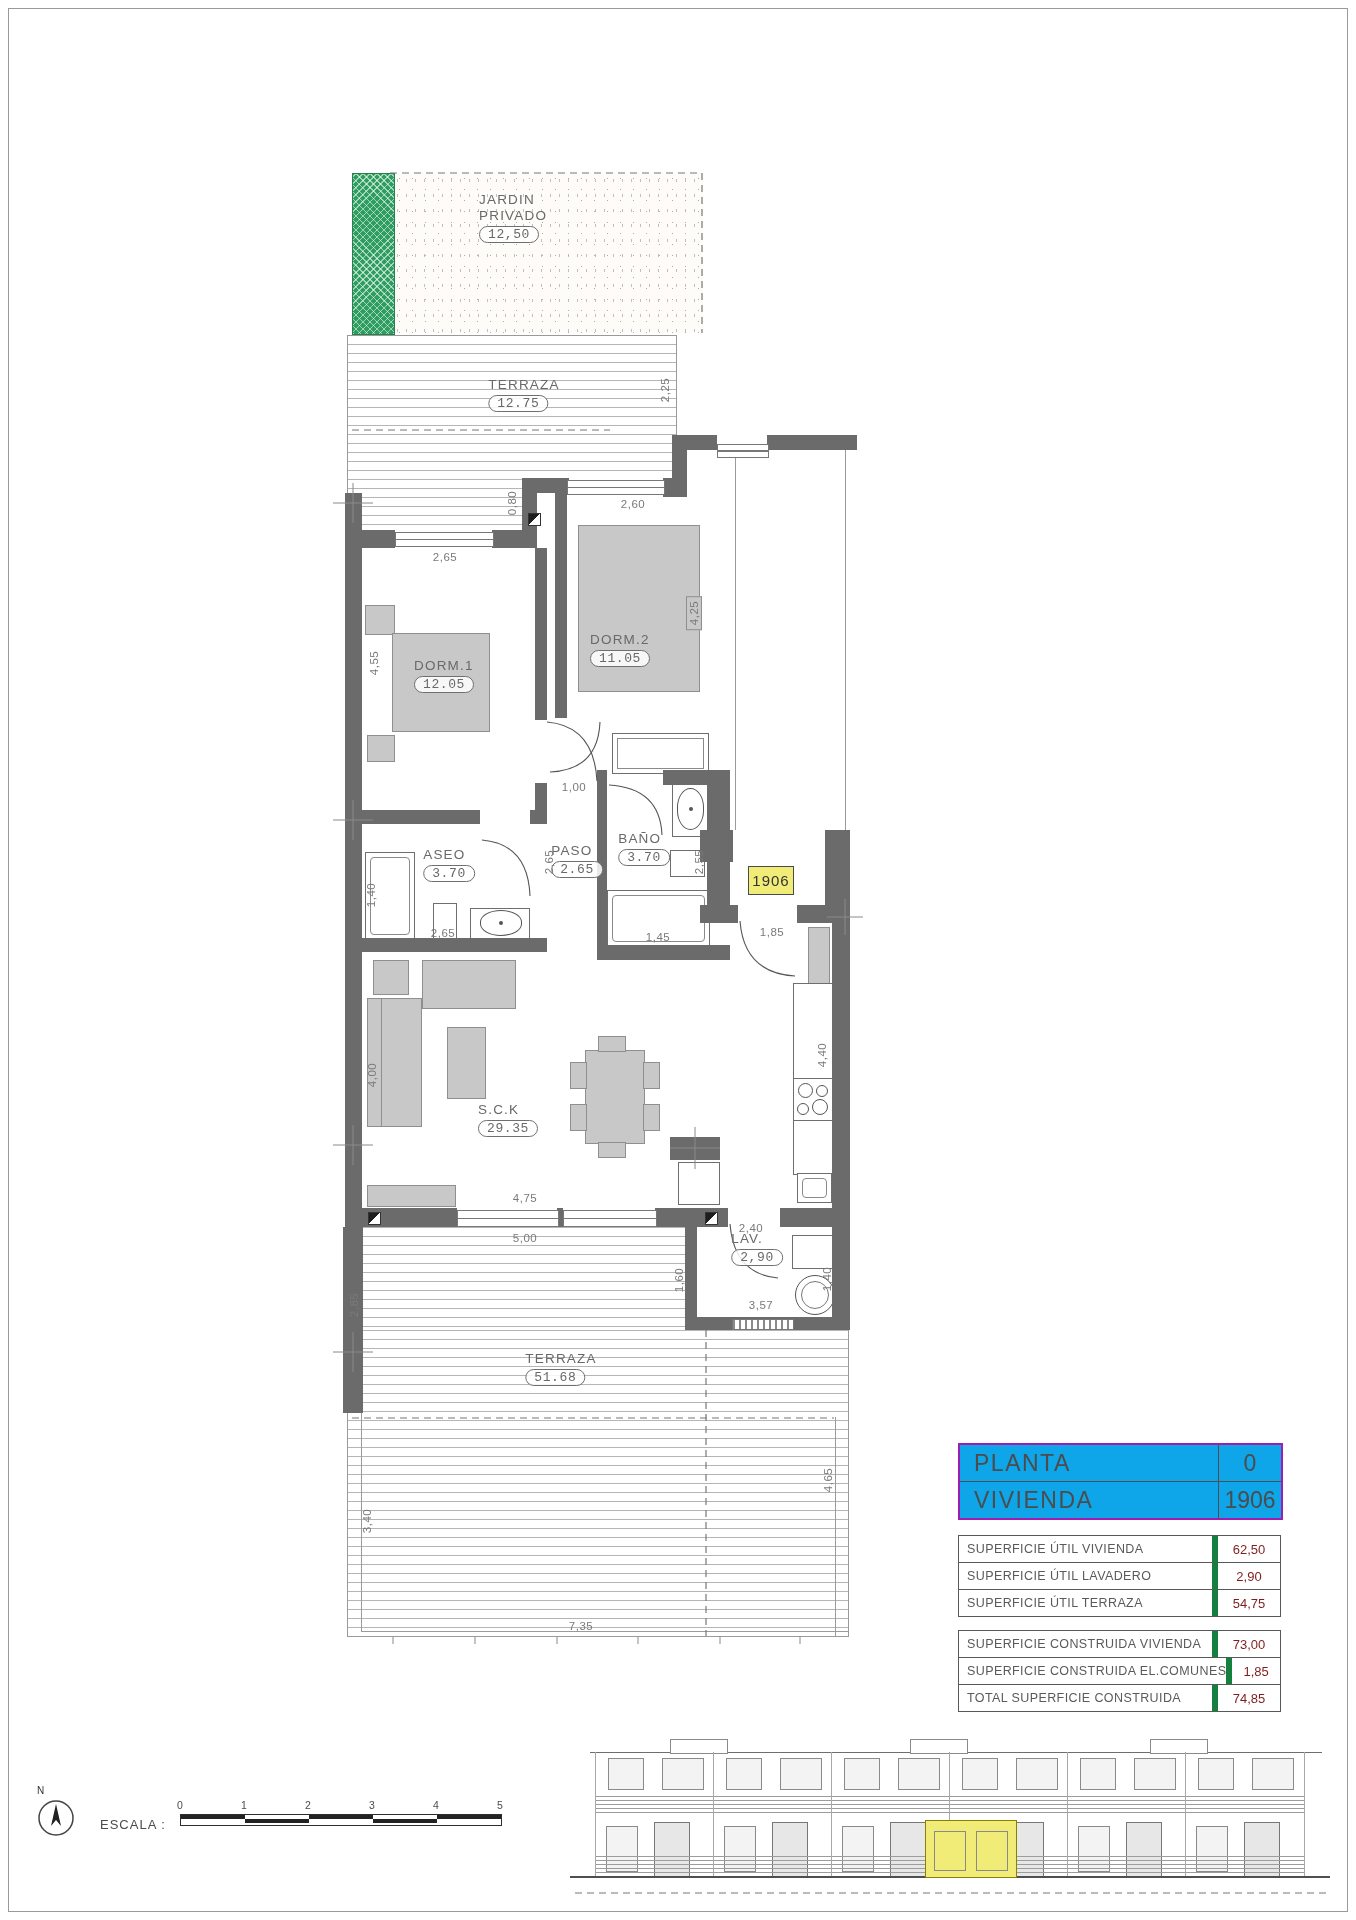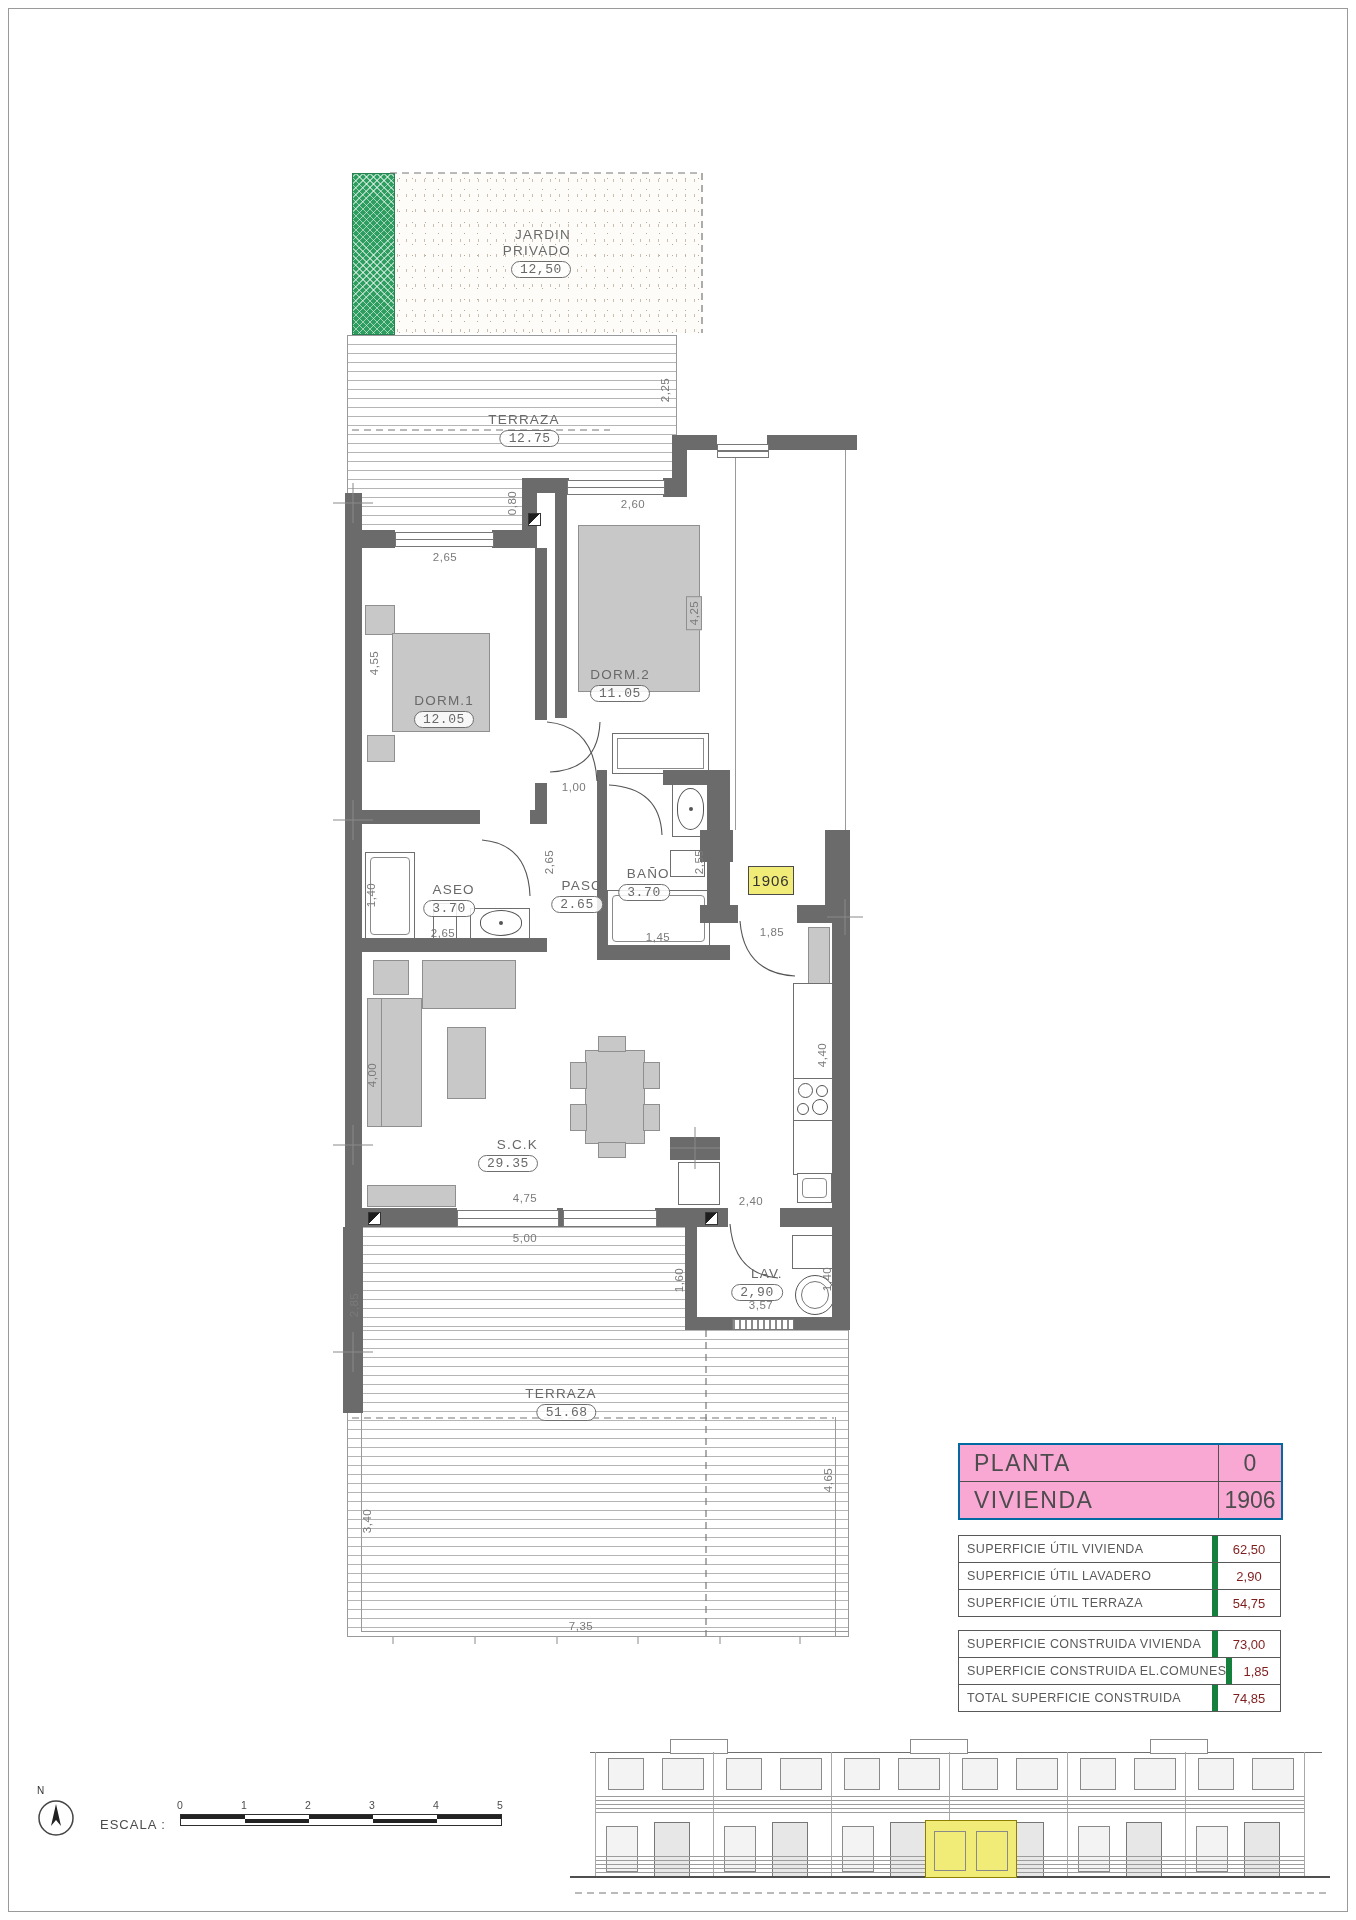--- a/index.html
+++ b/index.html
@@ -30,35 +30,35 @@
         background:repeating-linear-gradient(90deg,#8a8a8a 0 2px,#fff 2px 6px);}
   .dg  {position:absolute;width:11px;height:11px;border:1px solid #333;z-index:13;
         background:linear-gradient(135deg,#1e1e1e 49%,#fff 50%);}
   .burn{position:absolute;border:1px solid #555;border-radius:50%;background:#fff;}
   .wash{position:absolute;border:1.3px solid #555;border-radius:50%;background:#fff;z-index:7;}
   .washi{position:absolute;inset:5px;border:1px solid #777;border-radius:50%;}
 
   .ovl {position:absolute;left:0;top:0;z-index:15;pointer-events:none;}
 
   
-  .room{position:absolute;transform:translateX(-50%);text-align:right;color:#696969;z-index:20;margin-top:35px;}
+  .room{position:absolute;transform:translateX(-50%);text-align:left;color:#696969;z-index:20;}
   .rname{font-size:13.5px;letter-spacing:1.2px;white-space:nowrap;}
   .room.two .rname{white-space:normal;width:92px;line-height:1.15;}
   .rval{display:inline-block;border:1px solid #6f6f6f;border-radius:9px;padding:0 8px;
         font-size:13px;margin-top:3px;background:rgba(255,255,255,.85);letter-spacing:.6px;font-family:Liberation Mono, monospace;}
   .dim {position:absolute;font-size:11.5px;color:#7a7a7a;letter-spacing:.5px;white-space:nowrap;
         transform:translate(-50%,-50%);z-index:20;}
   .dim.rot{transform:translate(-50%,-50%) rotate(-90deg);}
   .dim.tagdim{background:#c8c8c8;border:1px solid #8f8f8f;padding:1px 4px;}
   .tag1906{position:absolute;left:748px;top:866px;width:44px;height:27px;background:#f1ec77;
         border:1px solid #4a4a4a;color:#333;font-size:15px;letter-spacing:1px;z-index:21;
         display:flex;align-items:center;justify-content:center;}
 
   
-  .tblmain{position:absolute;left:958px;top:1443px;width:321px;border:2px solid #0369a1;z-index:25;background:#f9a8d4;}
+  .tblmain{position:absolute;left:958px;top:1443px;width:321px;border:2px solid #a21caf;z-index:25;background:#0ea5e9;}
   .tm-row{display:flex;height:36px;align-items:center;border-top:1px solid #4f4f4f;}
   .tm-row:first-child{border-top:none;}
   .tm-label{flex:1;font-size:23px;color:#4c4c4c;letter-spacing:1.5px;padding-left:14px;}
   .tm-value{width:62px;border-left:1px solid #4f4f4f;align-self:stretch;display:flex;
             align-items:center;justify-content:center;font-size:23px;color:#4c4c4c;}
   .tblarea{position:absolute;left:958px;width:321px;border:1.5px solid #585858;z-index:25;background:#fff;}
   .ta-row{display:flex;height:26px;align-items:center;border-top:1px solid #585858;}
   .ta-row:first-child{border-top:none;}
   .ta-label{flex:1;font-size:12.5px;color:#5a5a5a;letter-spacing:.4px;padding-left:8px;white-space:nowrap;}
   .ta-value{width:62px;border-left:6px solid #15803d;align-self:stretch;display:flex;
@@ -296,21 +296,21 @@
   <div class="dim rot" style="left:549px;top:862px">2,65</div>
   <div class="dim rot" style="left:371px;top:895px">1,40</div>
   <div class="dim" style="left:443px;top:933px">2,65</div>
   <div class="dim rot" style="left:699px;top:862px">2,55</div>
   <div class="dim" style="left:658px;top:937px">1,45</div>
   <div class="dim" style="left:772px;top:932px">1,85</div>
   <div class="dim rot" style="left:822px;top:1055px">4,40</div>
   <div class="dim rot" style="left:372px;top:1075px">4,00</div>
   <div class="dim" style="left:525px;top:1198px">4,75</div>
   <div class="dim" style="left:525px;top:1238px">5,00</div>
-  <div class="dim" style="left:751px;top:1201px">2,40</div>
+  <div class="dim" style="left:751px;top:1228px">2,40</div>
   <div class="dim rot" style="left:679px;top:1280px">1,60</div>
   <div class="dim rot" style="left:827px;top:1279px">1,40</div>
   <div class="dim" style="left:761px;top:1305px">3,57</div>
   <div class="dim rot" style="left:354px;top:1305px">2,85</div>
   <div class="dim rot" style="left:367px;top:1521px">3,40</div>
   <div class="dim rot" style="left:828px;top:1480px">4,65</div>
   <div class="dim" style="left:581px;top:1626px">7,35</div>
 
   <div class="tag1906">1906</div>
 

